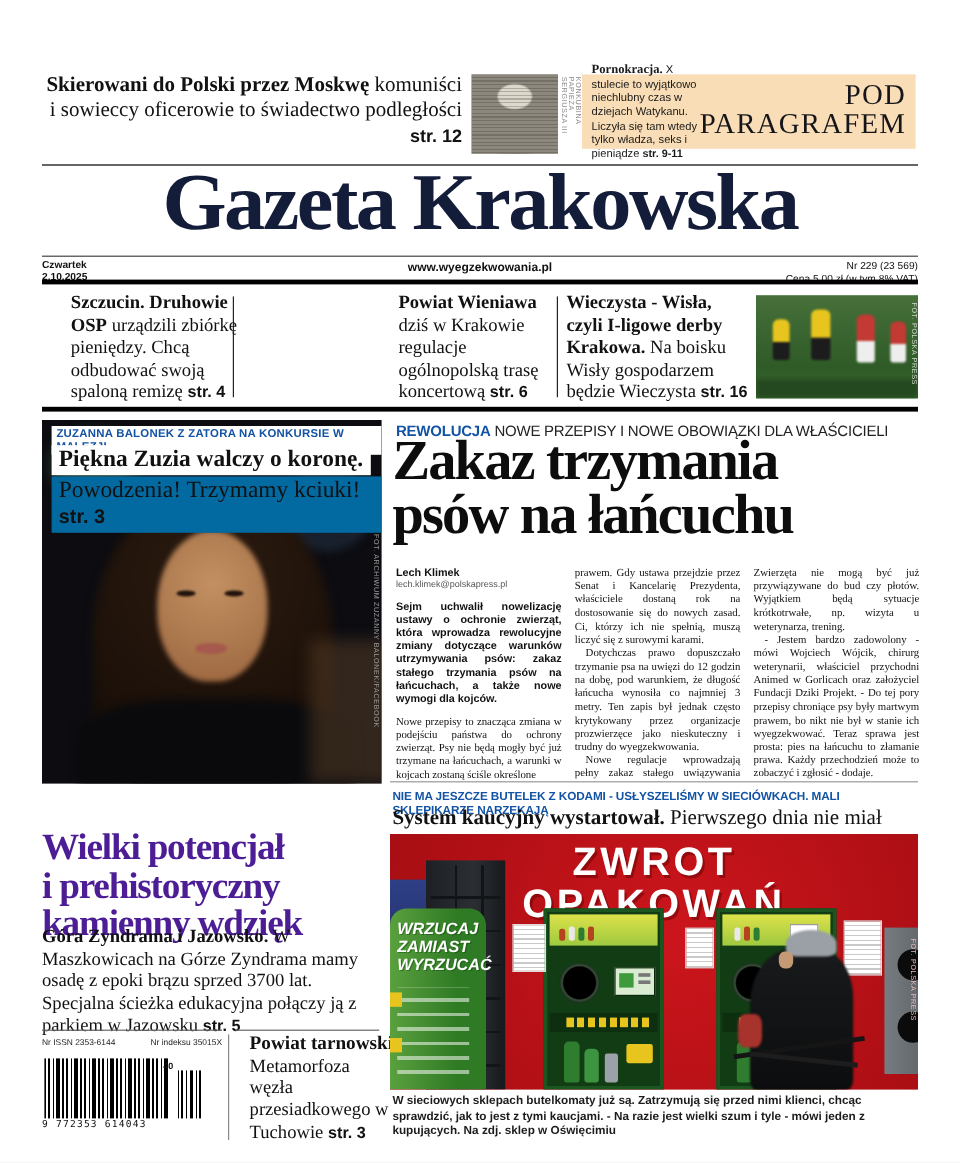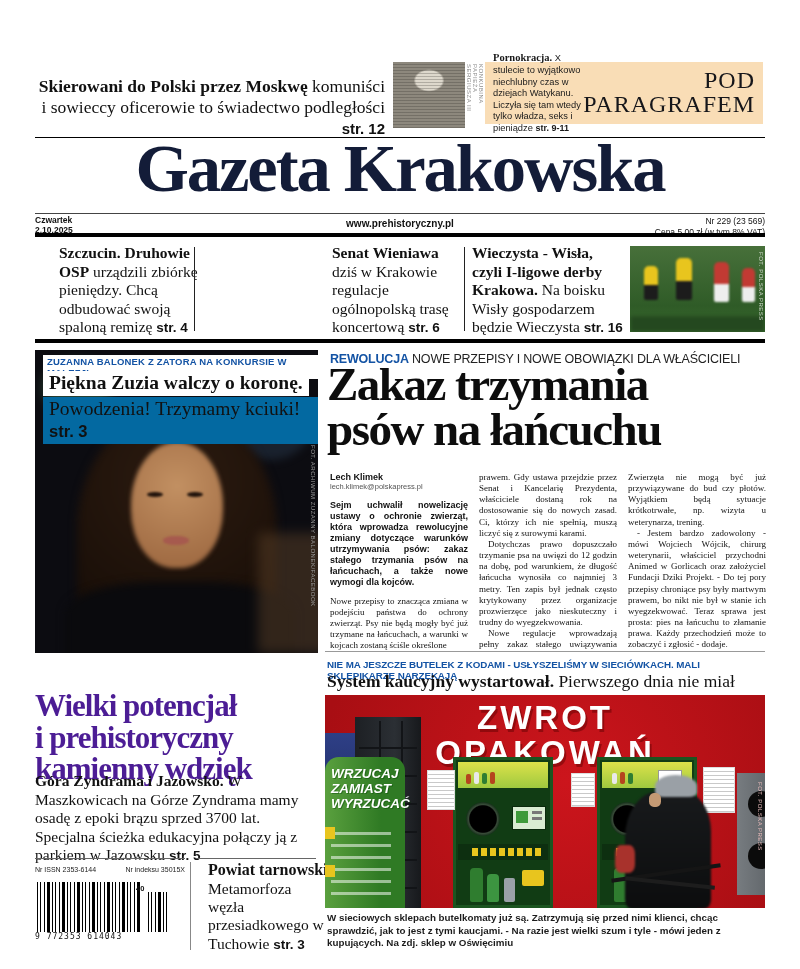--- a/index.html
+++ b/index.html
@@ -17,21 +17,21 @@
   .paper{position:absolute;background:repeating-linear-gradient(#fff 0 3px,#c9c9c9 3px 4px);
          border:1px solid #ddd;}
   .blur1{filter:blur(1px);} .blur2{filter:blur(2px);} .blur4{filter:blur(4px);} .blur6{filter:blur(6px);}
   .barcode{background:repeating-linear-gradient(90deg,#000 0 1.5px,#fff 1.5px 3px,#000 3px 4.5px,#fff 4.5px 7px,#000 7px 8px,#fff 8px 10px,#000 10px 13px,#fff 13px 15px);}
 </style>
 </head>
 <body>
 
 <div class="page">
 
-  <div class="abs" style="left:30px;top:76px;width:355px;text-align:right;font-size:17.5px;line-height:1.2;">
+  <div class="abs" style="left:30px;top:60px;width:355px;text-align:right;font-size:17.5px;line-height:1.2;">
     <span style="font-weight:bold">Skierowani do Polski przez Moskwę</span><span> komuniści i sowieccy oficerowie to świadectwo podległości </span><span class="pageref" style="font-size:15px">str. 12</span>
   </div>
 
   <div class="photo" style="left:393px;top:62px;width:72px;height:66px;background:
        radial-gradient(ellipse 22px 16px at 50% 28%, #ddd8cc 60%, #8d887d 70%),
        radial-gradient(ellipse 30px 42px at 50% 62%, #4a463f 55%, #77726a 70%, #b7b2a8 85%);
        background-color:#cfcbc2;">
     <div class="abs" style="inset:0;background:repeating-linear-gradient(#0000 0 2px,rgba(40,38,34,.25) 2px 3px);"></div>
   </div>
   <div class="vcred" style="left:466px;top:64px;height:64px;">MAROZIA - KONKUBINA PAPIEŻA SERGIUSZA III</div>
@@ -48,36 +48,36 @@
 
   <div class="abs" style="left:0;top:136px;width:800px;text-align:center;font-weight:bold;font-size:66px;
        letter-spacing:-2px;color:#131c38;line-height:1;transform:scale(1.04,1.02);">Gazeta Krakowska</div>
 
   <div class="rule" style="left:35px;right:35px;top:213px;height:1px;background:#444;"></div>
 
   <div class="abs sans" style="left:35px;top:216px;font-size:8.5px;font-weight:bold;line-height:1.15;">
     <div>Czwartek</div>
     <div>2.10.2025</div>
   </div>
-  <div class="abs sans" style="left:0;top:218px;width:800px;text-align:center;font-size:10px;font-weight:bold;">www.prehistoryczny.pl</div>
+  <div class="abs sans" style="left:0;top:218px;width:800px;text-align:center;font-size:10px;font-weight:bold;">www.wyegzekwowania.pl</div>
   <div class="abs sans" style="right:35px;top:216px;font-size:8.5px;line-height:1.25;text-align:right;">
     <div>Nr 229 (23 569)</div>
     <div>Cena 5,00 zł (w tym 8% VAT)</div>
   </div>
 
   <div class="rule" style="left:35px;right:35px;top:233px;height:4px;"></div>
 
   <div class="abs" style="left:35px;top:244px;width:152px;font-size:15.5px;line-height:1.2;margin-left:24px;">
     <span style="font-weight:bold">Szczucin. Druhowie OSP</span><span> urządzili zbiórkę pieniędzy. Chcą odbudować swoją spaloną remizę </span><span class="pageref" style="font-size:13.5px">str. 4</span>
   </div>
   <div class="rule" style="left:194px;top:247px;width:1px;height:84px;background:#222;"></div>
 
 
   <div class="abs" style="left:332px;top:244px;width:126px;font-size:15.5px;line-height:1.2;">
-    <span style="font-weight:bold">Senat Wieniawa</span><span> dziś w Krakowie regulacje ogólnopolską trasę koncertową </span><span class="pageref" style="font-size:13.5px">str. 6</span>
+    <span style="font-weight:bold">Powiat Wieniawa</span><span> dziś w Krakowie regulacje ogólnopolską trasę koncertową </span><span class="pageref" style="font-size:13.5px">str. 6</span>
   </div>
   <div class="rule" style="left:464px;top:247px;width:1px;height:84px;background:#222;"></div>
 
   <div class="abs" style="left:472px;top:244px;width:152px;font-size:15.5px;line-height:1.2;">
     <span style="font-weight:bold">Wieczysta - Wisła, czyli I-ligowe derby Krakowa.</span><span> Na boisku Wisły gospodarzem będzie Wieczysta </span><span class="pageref" style="font-size:13.5px">str. 16</span>
   </div>
 
   <div class="photo" style="left:630px;top:246px;width:135px;height:86px;background:linear-gradient(#47703a,#2f5b27 70%,#3a6b2f);">
     <div class="abs blur1" style="left:14px;top:20px;width:14px;height:34px;border-radius:5px 5px 2px 2px;background:linear-gradient(#e8c built,#222);background:linear-gradient(#e8c51e 55%,#1c1c1c 56%);"></div>
     <div class="abs blur1" style="left:46px;top:12px;width:16px;height:42px;border-radius:5px 5px 2px 2px;background:linear-gradient(#e8c51e 55%,#1c1c1c 56%);"></div>

